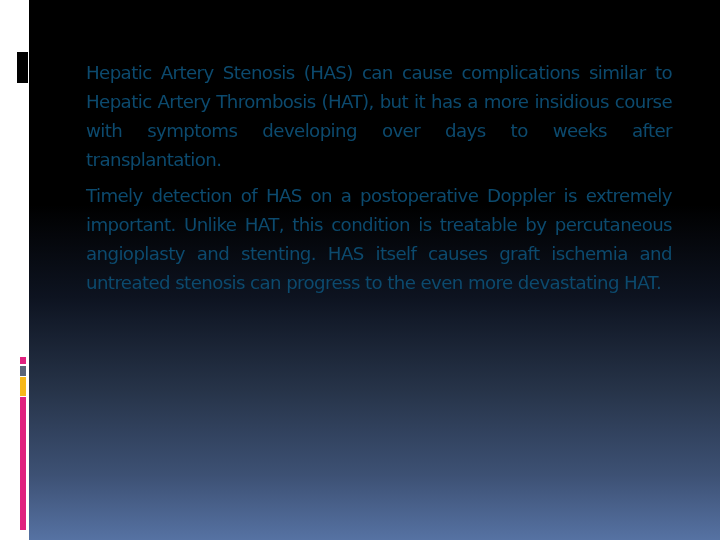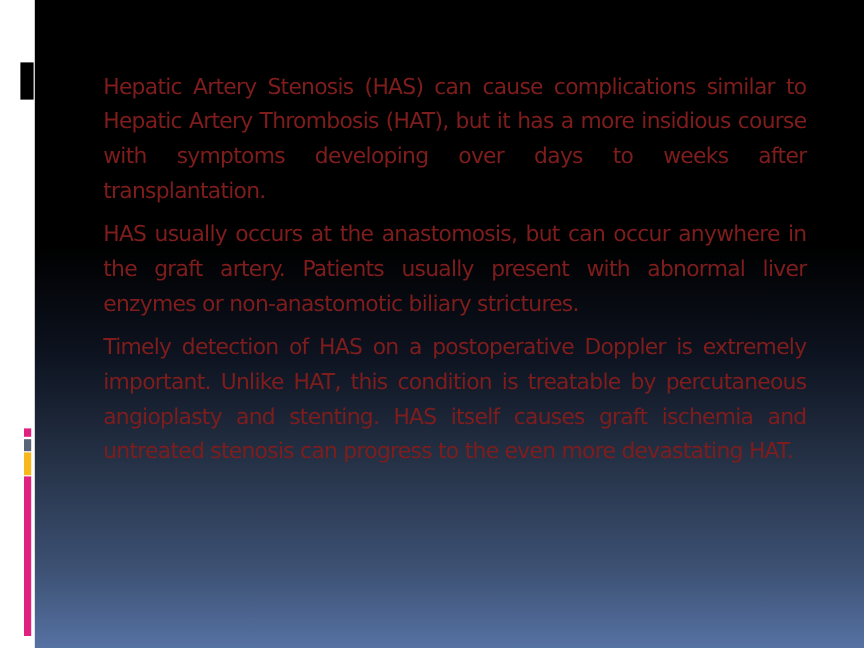--- a/index.html
+++ b/index.html
@@ -16,21 +16,21 @@
       position: absolute; left: 17px; top: 52px; width: 11px; height: 31px;
       background: #000000;
     }
     .accent-bar { position: absolute; left: 20px; width: 6px; }
     .seg-1 { top: 357px; height: 7px; }
     .seg-2 { top: 366px; height: 10px; }
     .seg-3 { top: 377px; height: 19px; }
     .seg-4 { top: 397px; height: 133px; }
     .content {
       position: absolute; left: 86px; top: 58px; width: 586px;
-      color: #7f1d1d;
+      color: #0c4a6e;
       font-family: "DejaVu Sans", sans-serif;
       font-size: 18.2px; line-height: 29px;
       letter-spacing: -0.6px;
     }
     .para {
       margin: 0 0 7px 0;
       text-align: justify;
     }
   </style>
 </head>
@@ -39,15 +39,14 @@
 <div class="slide-panel"></div>
 <div class="top-marker"></div>
 
 <div class="accent-bar seg-1" style="background:#e0217f"></div>
 <div class="accent-bar seg-2" style="background:#5a6478"></div>
 <div class="accent-bar seg-3" style="background:#f6b81a"></div>
 <div class="accent-bar seg-4" style="background:#e0217f"></div>
 
 <div class="content">
   <p class="para">Hepatic Artery Stenosis (HAS) can cause complications similar to Hepatic Artery Thrombosis (HAT), but it has a more insidious course with symptoms developing over days to weeks after transplantation.</p>
-  <p class="para">HAS usually occurs at the anastomosis, but can occur anywhere in the graft artery. Patients usually present with abnormal liver enzymes or non-anastomotic biliary strictures.</p>
   <p class="para">Timely detection of HAS on a postoperative Doppler is extremely important. Unlike HAT, this condition is treatable by percutaneous angioplasty and stenting. HAS itself causes graft ischemia and untreated stenosis can progress to the even more devastating HAT.</p>
 </div>
 
 </body></html>

